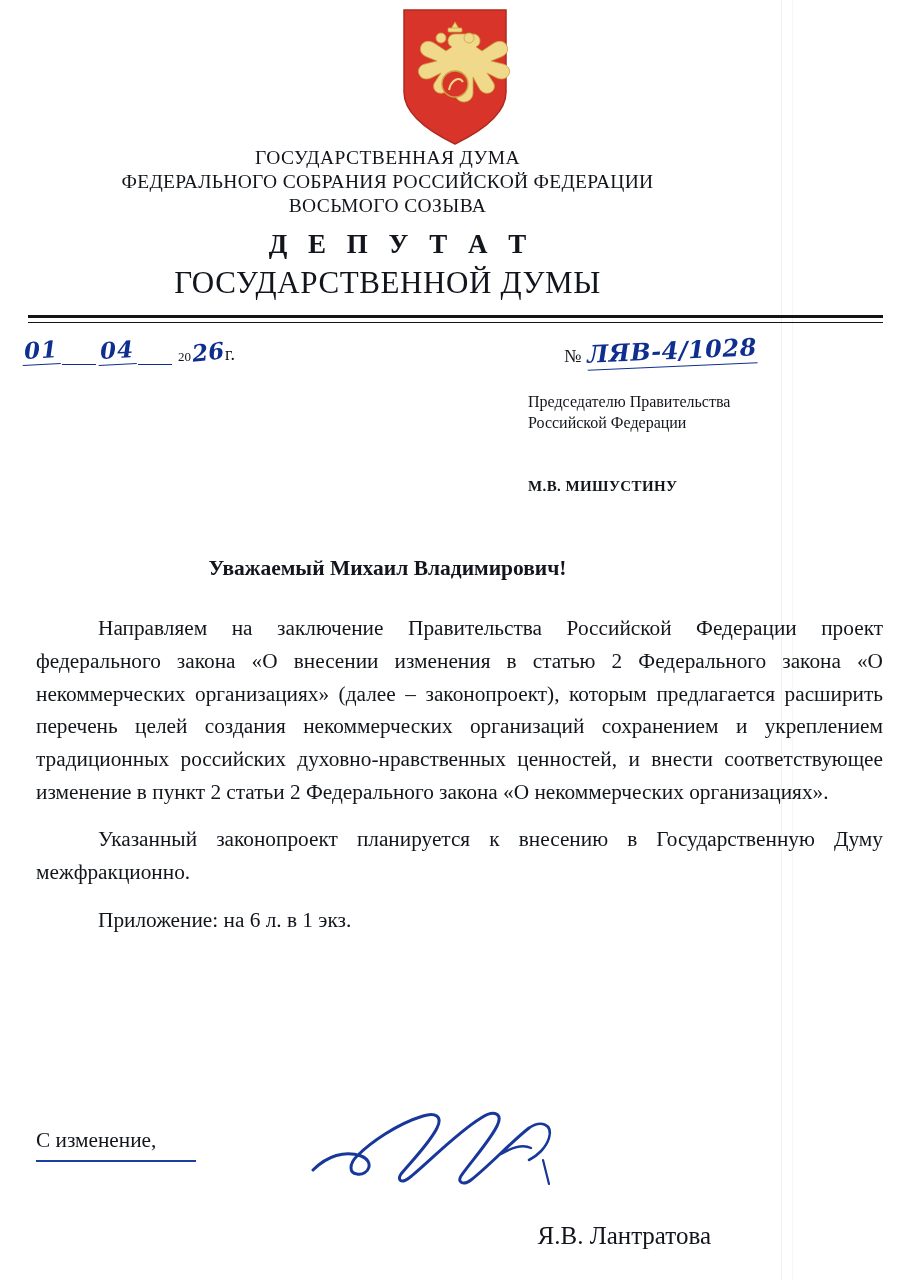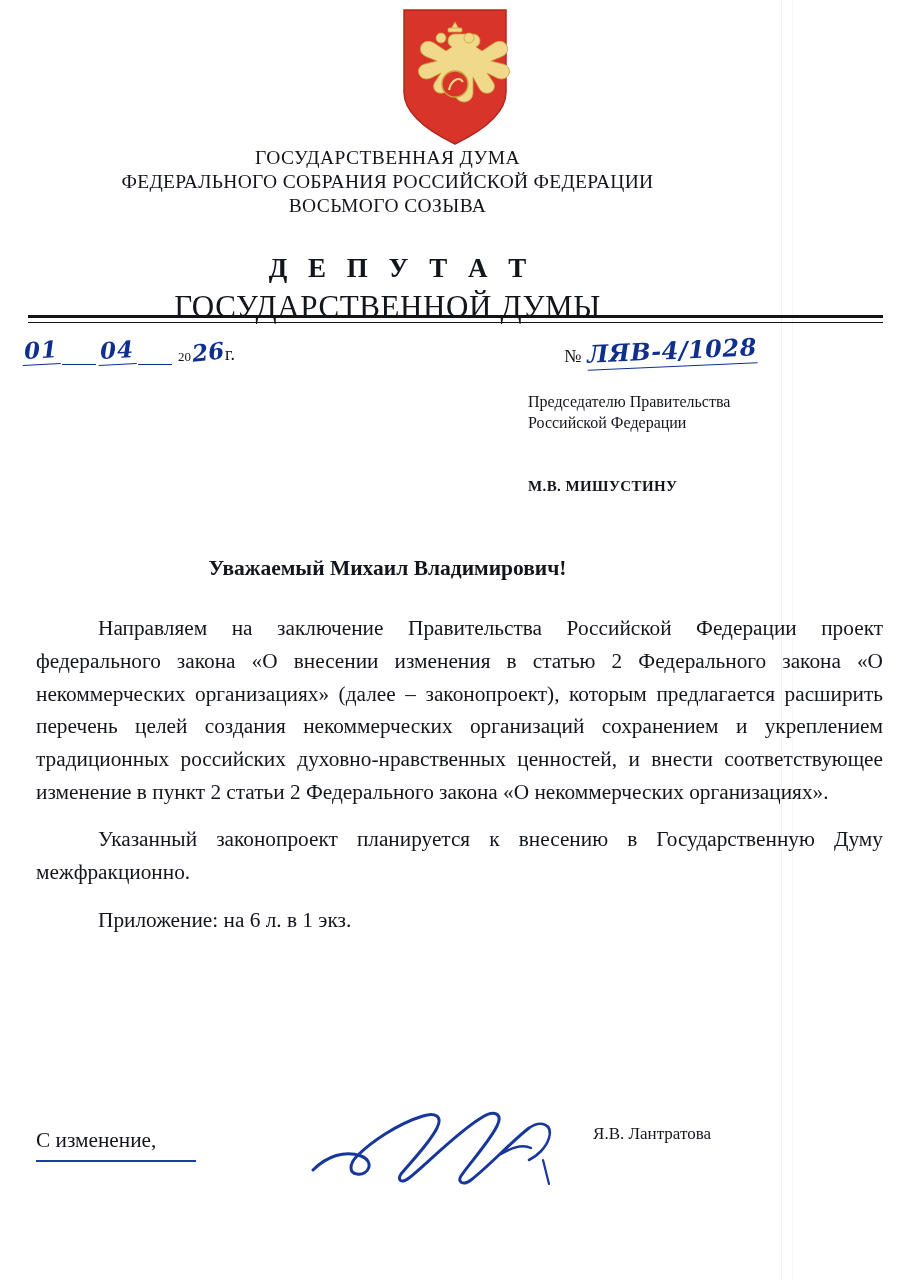--- a/index.html
+++ b/index.html
@@ -43,21 +43,21 @@
     line-height: 1.24;
   }
   .header .l1,
   .header .l2,
   .header .l3 {
     font-size: 19.5px;
     letter-spacing: 0.4px;
   }
   .header .l2 { letter-spacing: 0.3px; }
   .deputat {
-    margin-top: 33px;
+    margin-top: 9px;
     font-size: 27px;
     font-weight: bold;
     letter-spacing: 7px;
     padding-left: 27px;
   }
   .gosduma {
     margin-top: 3px;
     font-size: 31px;
     letter-spacing: 0.6px;
   }
@@ -211,22 +211,22 @@
   .signature {
     position: absolute;
     left: 305px;
     top: 1098px;
     width: 300px;
     height: 110px;
   }
   .sig-name {
     position: absolute;
     right: 64px;
-    top: 1124px;
-    font-size: 17px;
+    top: 1222px;
+    font-size: 25px;
   }
 
   
   .scan-line {
     position: absolute;
     top: 0;
     width: 1px;
     height: 1280px;
     background: rgba(0,0,0,0.055);
   }

